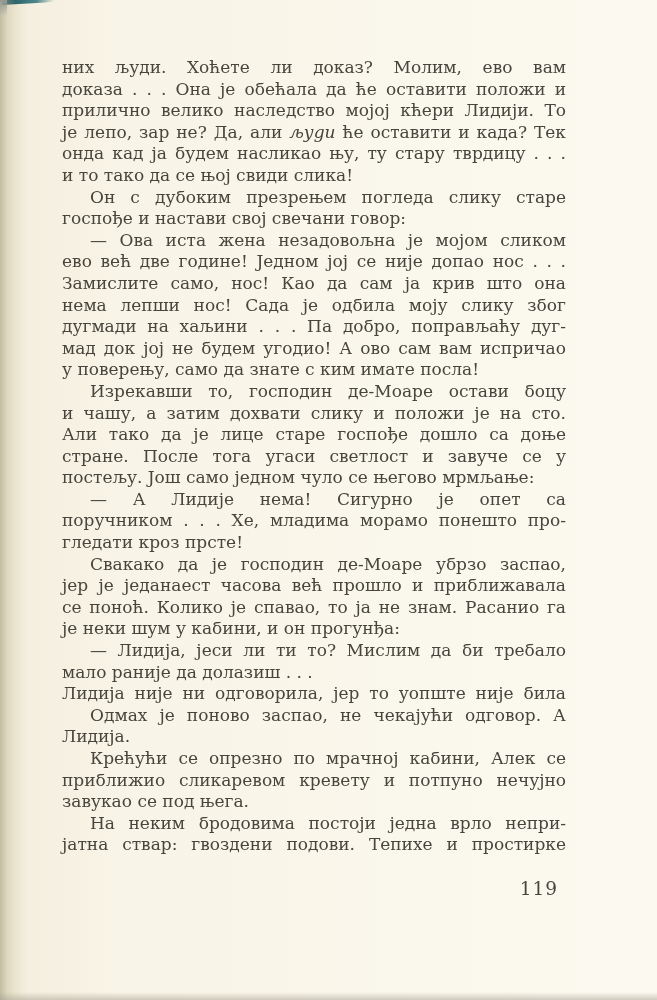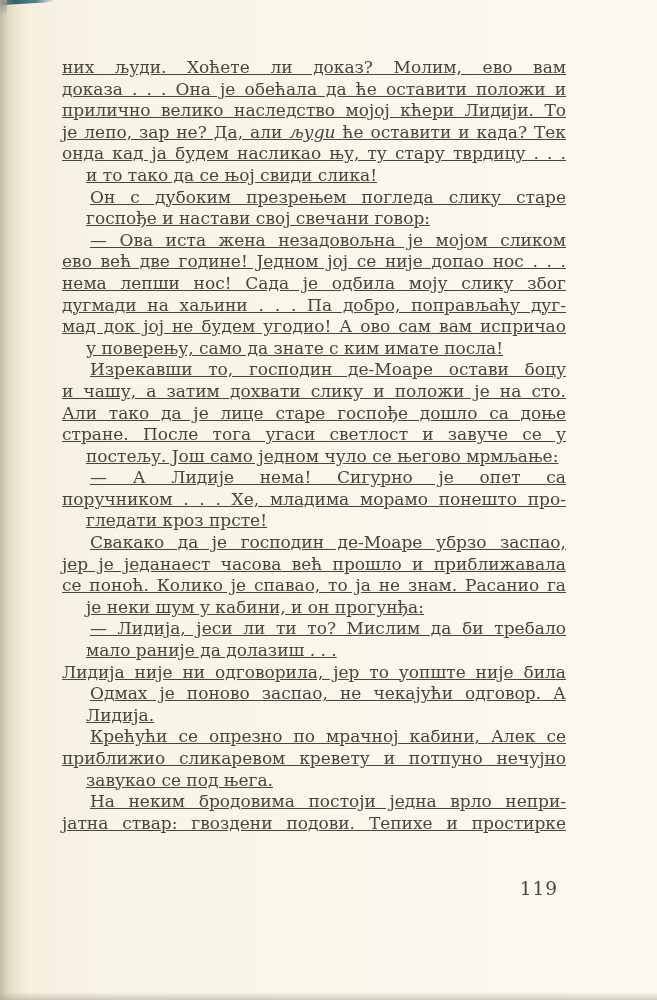--- a/index.html
+++ b/index.html
@@ -61,26 +61,24 @@
     width: 504px;
     color: #48453d;
     font-size: 17px;
     line-height: 21.6px;
   }
   .para { margin: 0; }
   .line {
     text-align: justify;
     text-align-last: justify;
     white-space: normal;
-    text-decoration: underline;
   }
   .line.no-just {
     text-align: left;
     text-align-last: left;
-    margin-left: 24px;
   }
   .line.indent-first { padding-left: 28px; }
   .line em { font-style: italic; }
   .page-number {
     position: absolute;
     top: 878px;
     right: 99px;
     color: #48453d;
     font-size: 18.5px;
     letter-spacing: 1px;
@@ -104,20 +102,21 @@
         <div class="line">онда кад ја будем насликао њу, ту стару тврдицу . . .</div>
         <div class="line no-just">и то тако да се њој свиди слика!</div>
       </div>
       <div class="para">
         <div class="line indent-first">Он с дубоким презрењем погледа слику старе</div>
         <div class="line no-just">госпође и настави свој свечани говор:</div>
       </div>
       <div class="para">
         <div class="line indent-first">— Ова иста жена незадовољна је мојом сликом</div>
         <div class="line">ево већ две године! Једном јој се није допао нос . . .</div>
+        <div class="line">Замислите само, нос! Као да сам ја крив што она</div>
         <div class="line">нема лепши нос! Сада је одбила моју слику због</div>
         <div class="line">дугмади на хаљини . . . Па добро, поправљаћу дуг-</div>
         <div class="line">мад док јој не будем угодио! А ово сам вам испричао</div>
         <div class="line no-just">у поверењу, само да знате с ким имате посла!</div>
       </div>
       <div class="para">
         <div class="line indent-first">Изрекавши то, господин де-Моаре остави боцу</div>
         <div class="line">и чашу, а затим дохвати слику и положи је на сто.</div>
         <div class="line">Али тако да је лице старе госпође дошло са доње</div>
         <div class="line">стране. После тога угаси светлост и завуче се у</div>

